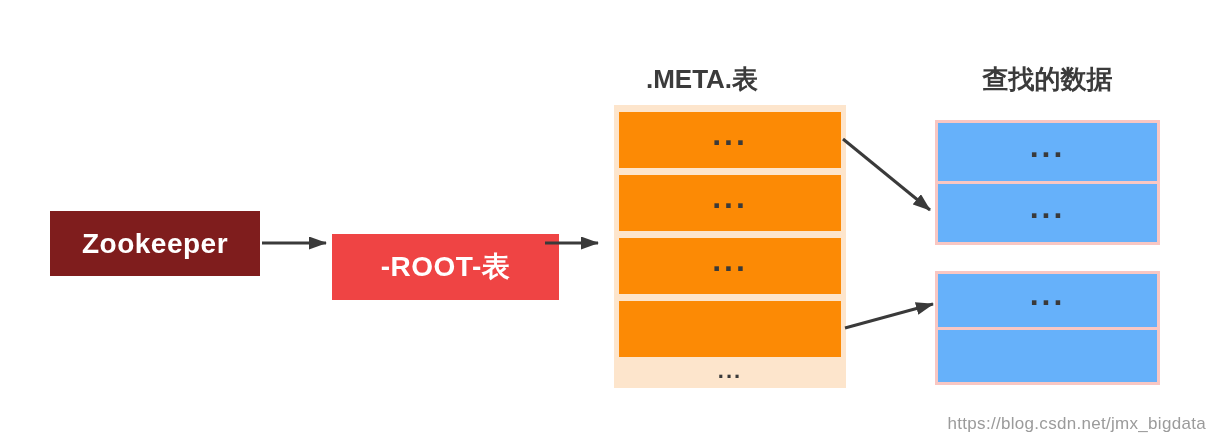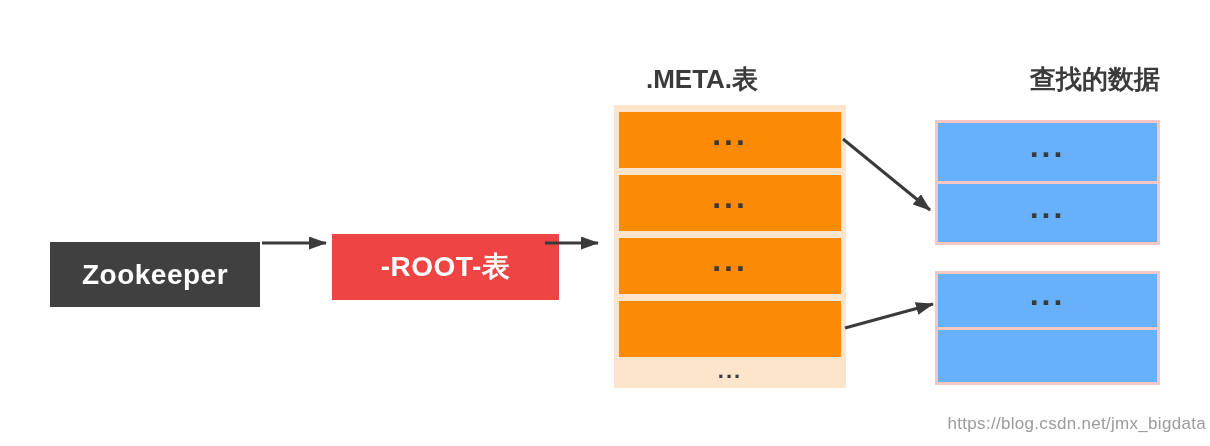--- a/index.html
+++ b/index.html
@@ -21,41 +21,40 @@
     display: flex;
     align-items: center;
     justify-content: center;
     color: #ffffff;
     font-size: 28px;
     font-weight: 600;
     letter-spacing: 0.5px;
   }
   .box-zookeeper {
     left: 50px; top: 211px; width: 210px; height: 65px;
-    background: #404040;
-    margin-top: 31px;
+    background: #7f1d1d;
   }
   .box-root {
     left: 332px; top: 210px; width: 227px; height: 66px;
     background: #ef4444;
     margin-top: 24px;
   }
   
   .sec-title {
     position: absolute;
     top: 62px;
     height: 34px;
     line-height: 34px;
     text-align: center;
     font-size: 26px;
     font-weight: 700;
     color: #3B3B3B;
   }
   .meta-title   { left: 572px; width: 260px; }
-  .result-title { left: 935px; width: 225px; text-align: right; }
+  .result-title { left: 935px; width: 225px; }
   
   .meta-stack {
     position: absolute;
     left: 614px; top: 105px; width: 232px; height: 283px;
     background: #FDE5CC;
     box-sizing: border-box;
     padding: 7px 5px 31px 5px;
     display: flex;
     flex-direction: column;
     gap: 7px;

